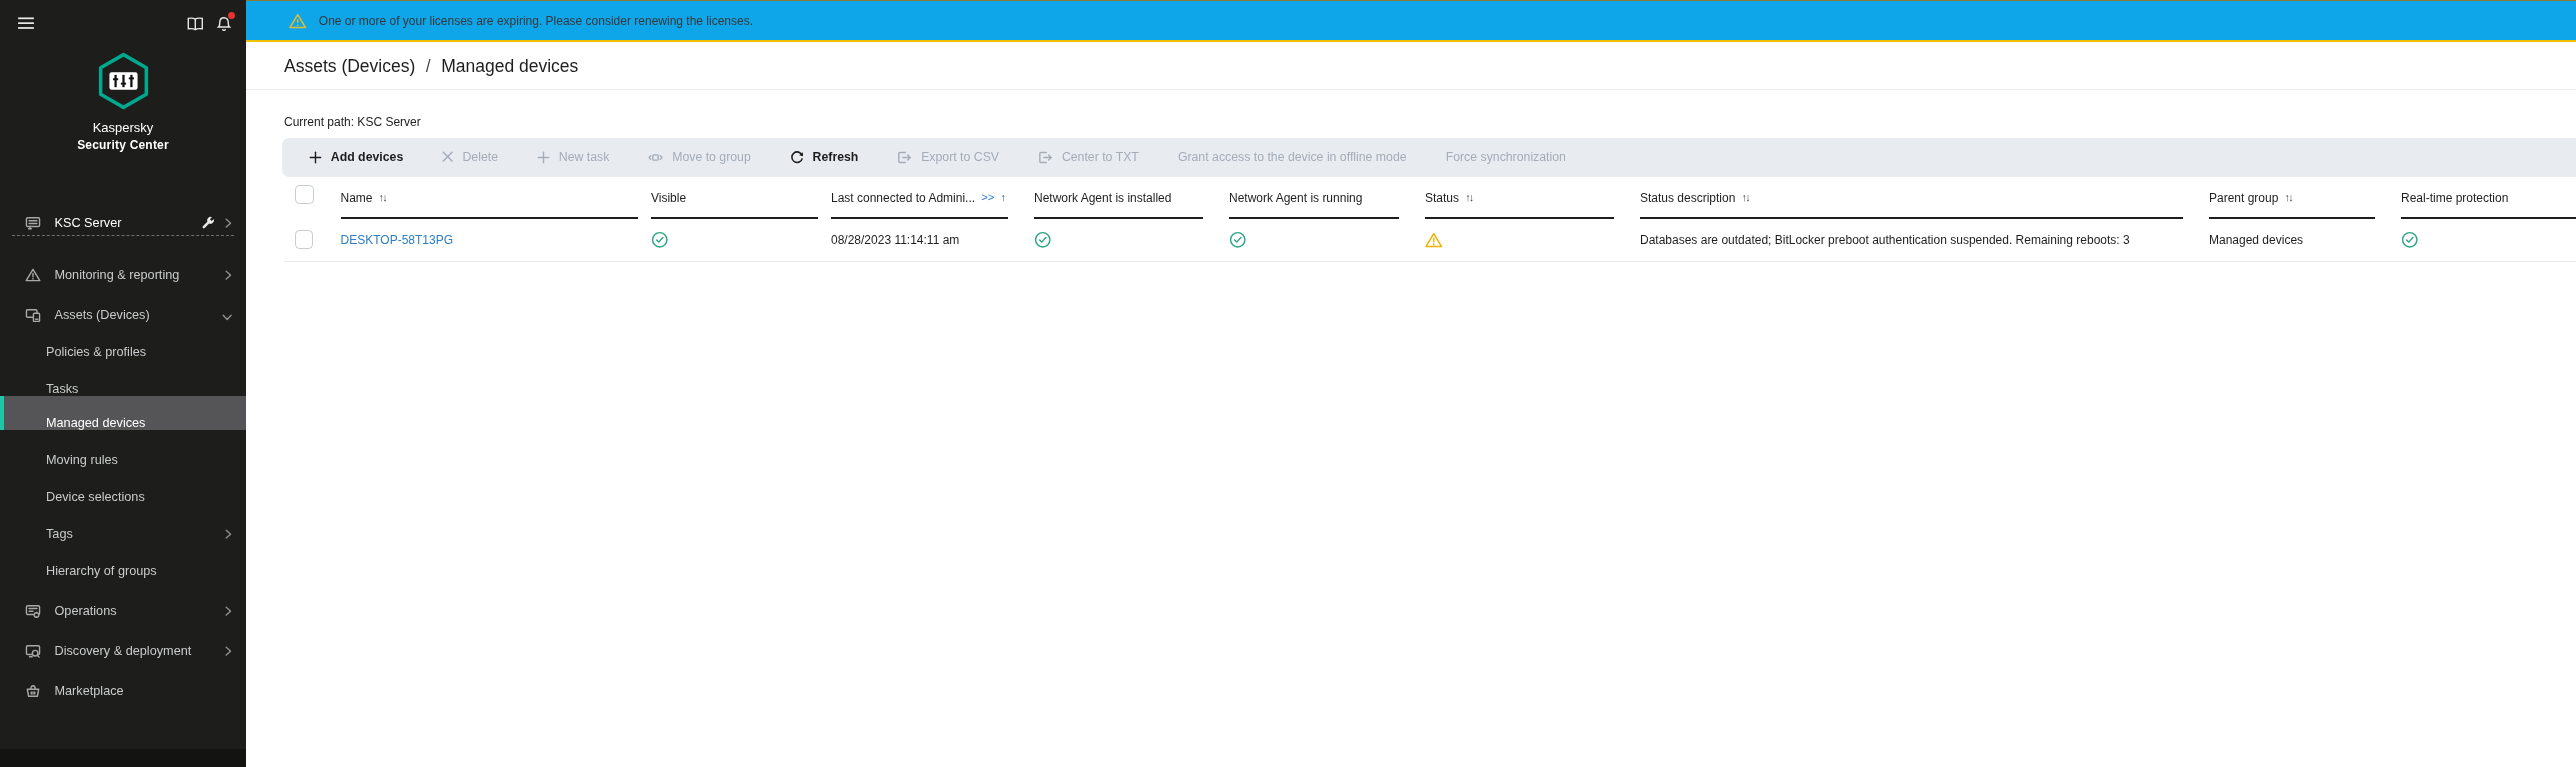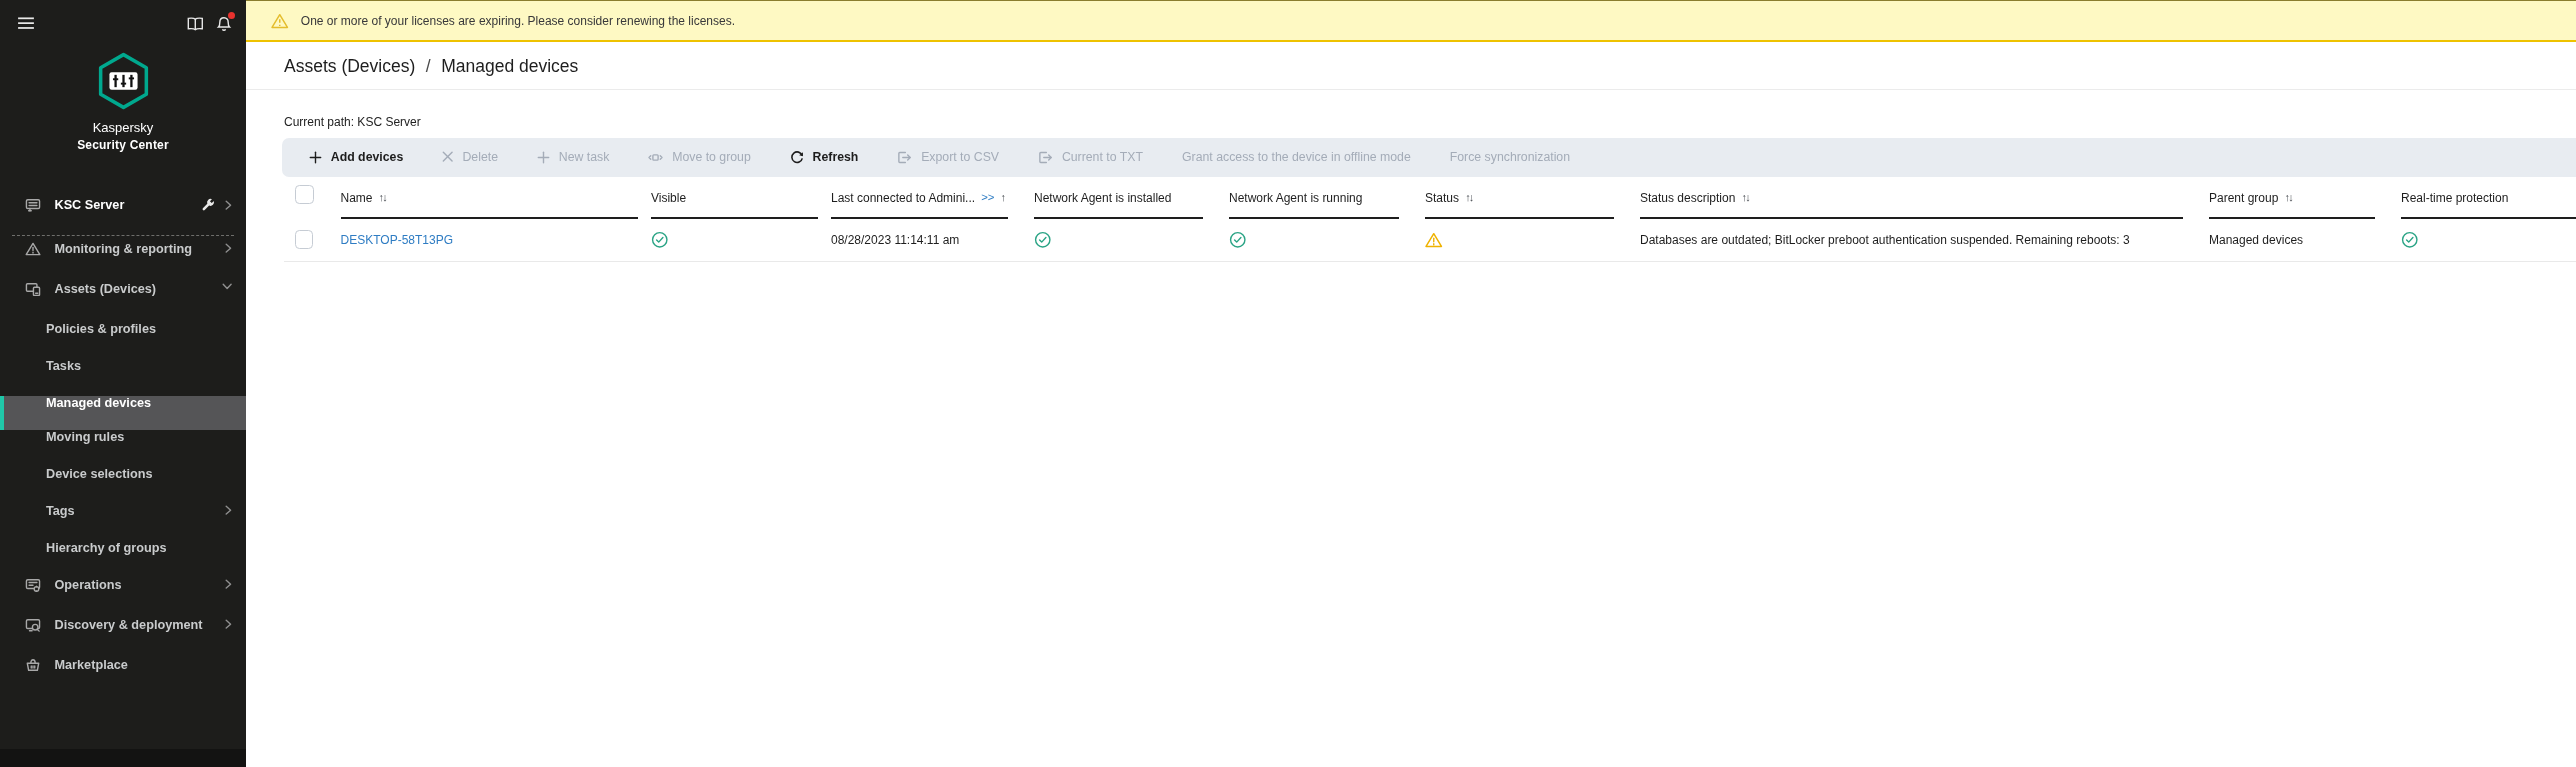--- a/index.html
+++ b/index.html
@@ -10,36 +10,36 @@
   .sidebar{position:absolute;left:0;top:0;width:246px;height:767px;background:#1d1d1b;color:#c9cbcc;}
   .sidebar-top{display:flex;align-items:center;padding:13px 11.4px 0 15px;}
   .sidebar-top .spacer{flex:1;}
   .icon-btn{position:relative;display:inline-flex;align-items:center;justify-content:center;width:21px;height:21px;cursor:pointer;color:#e8e8e8;}
   .icon-btn + .icon-btn{margin-left:8px;}
   .bell-dot{position:absolute;top:-0.9px;right:0px;width:7px;height:7px;border-radius:50%;background:#e8322e;}
   .logo{margin-top:18.4px;text-align:center;}
   .brand1{margin-top:7px;font-size:13px;color:#ffffff;}
   .brand2{margin-top:2.6px;font-size:12px;font-weight:700;color:#ffffff;letter-spacing:0.2px;}
   .nav{margin-top:46px;}
-  .nav-item{display:flex;align-items:flex-start;height:40px;padding-left:24px;cursor:pointer;font-size:12.7px;color:#c9cbcc;font-weight:bold;}
+  .nav-item{display:flex;align-items:flex-end;height:40px;padding-left:24px;cursor:pointer;font-size:12.7px;color:#c9cbcc;}
   .nav-item .nav-ic{width:17.5px;display:inline-flex;justify-content:center;color:#a8a8a8;flex:0 0 17.5px;}
   .nav-item .nav-label{margin-left:13px;}
   .nav-item.lvl1{height:37px;padding-left:46px;}
   .nav-item.lvl1 .nav-label{margin-left:0;}
   .nav-item.ksc{height:32px;color:#ffffff;}
   .nav-item.selected{height:34px;background:#555557;border-left:4.4px solid #1fc7a8;padding-left:42px;color:#ffffff;}
   .nav-right{margin-left:auto;display:flex;align-items:center;gap:8.8px;padding-right:13px;}
   .chev{color:#8f8f8f;display:inline-flex;}
   .wrench{color:#e9e9e9;display:inline-flex;}
   .nav-divider{border:none;border-top:0.9px dashed #6f6f6c;margin:5.3px 12.3px;}
   .sidebar-footer{position:absolute;left:0;right:0;bottom:0;height:18.4px;background:#131312;}
 
   
   .main{position:absolute;left:246px;top:0;right:0;bottom:0;background:#fff;}
-  .banner{height:39px;background:#fef9c3;border-top:1.8px solid #8a7d2e;border-bottom:2.6px solid #eec200;display:flex;align-items:center;padding-left:25px;gap:12.3px;}
+  .banner{height:39px;background:#0ea5e9;border-top:1.8px solid #8a7d2e;border-bottom:2.6px solid #eec200;display:flex;align-items:center;padding-left:43px;gap:12.3px;}
   .banner-text{font-size:12px;color:#38383a;}
   .banner-warn{color:#e4bd2d;display:inline-flex;}
   .breadcrumb-row{display:flex;align-items:baseline;gap:10.5px;padding:14px 0 12.3px 38px;border-bottom:0.9px solid #ebebeb;font-size:17.5px;color:#1e1e1e;font-weight:500;}
   .breadcrumb-sep{color:#4b4b4b;font-weight:400;}
   .current-path{margin:24.5px 0 0 38px;font-size:12px;color:#222;}
   .toolbar{margin:8.8px 0 0 36px;height:39px;background:#e8ecf1;border-radius:7px 0 0 7px;display:flex;align-items:center;padding-left:27px;gap:39px;text-align:right;}
   .tb-btn{display:inline-flex;align-items:center;gap:8.8px;font-size:12.3px;cursor:pointer;white-space:nowrap;}
   .tb-btn.enabled{color:#1d1d1d;font-weight:700;}
   .tb-btn.disabled{color:#a4acb8;font-weight:400;cursor:default;}
   .tb-ic{display:inline-flex;}
@@ -336,21 +336,21 @@
           <span>Export to CSV</span>
         </div>
         <div class="tb-btn disabled">
           <span class="tb-ic">
             <svg width="15" height="13" viewBox="0 0 17 15" fill="none">
               <path d="M9.5 1.8 H3 a1 1 0 0 0 -1 1 V12.2 a1 1 0 0 0 1 1 H9.5" stroke="currentColor" stroke-width="1.6" stroke-linecap="round" stroke-linejoin="round"></path>
               <line x1="6.5" y1="7.5" x2="15" y2="7.5" stroke="currentColor" stroke-width="1.6" stroke-linecap="round" stroke-linejoin="round"></line>
               <polyline points="12.2,4.7 15,7.5 12.2,10.3" stroke="currentColor" stroke-width="1.6" stroke-linecap="round" stroke-linejoin="round"></polyline>
             </svg>
           </span>
-          <span>Current to TXT</span>
+          <span>Center to TXT</span>
         </div>
         <div class="tb-btn disabled">
           <span>Grant access to the device in offline mode</span>
         </div>
         <div class="tb-btn disabled">
           <span>Force synchronization</span>
         </div>
       </div>
 
     <div class="grid">

